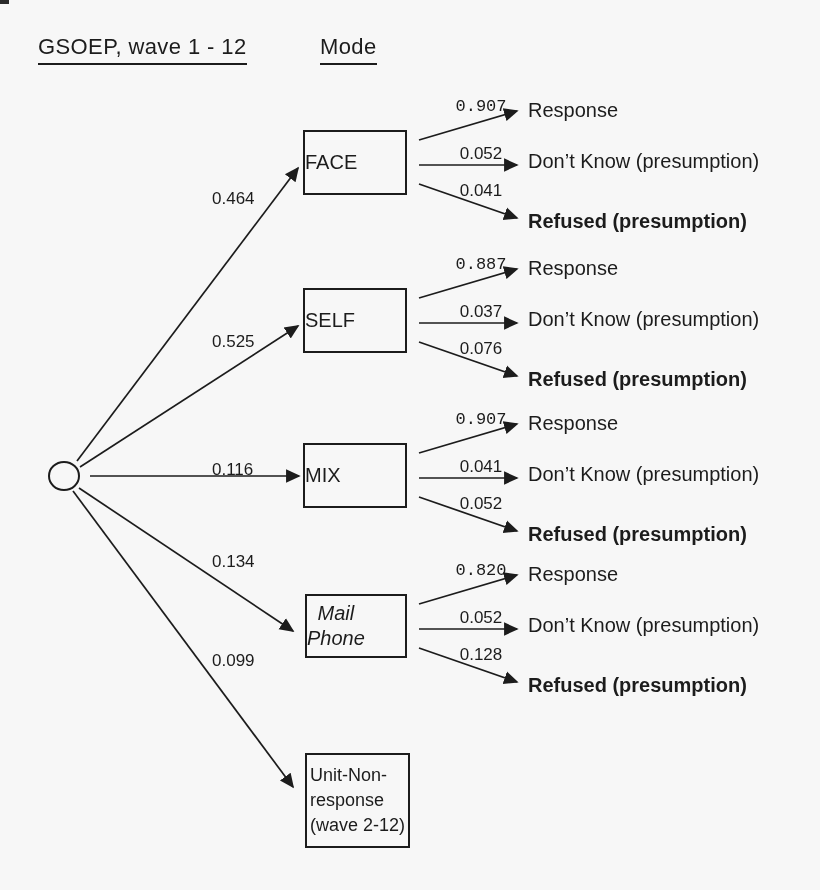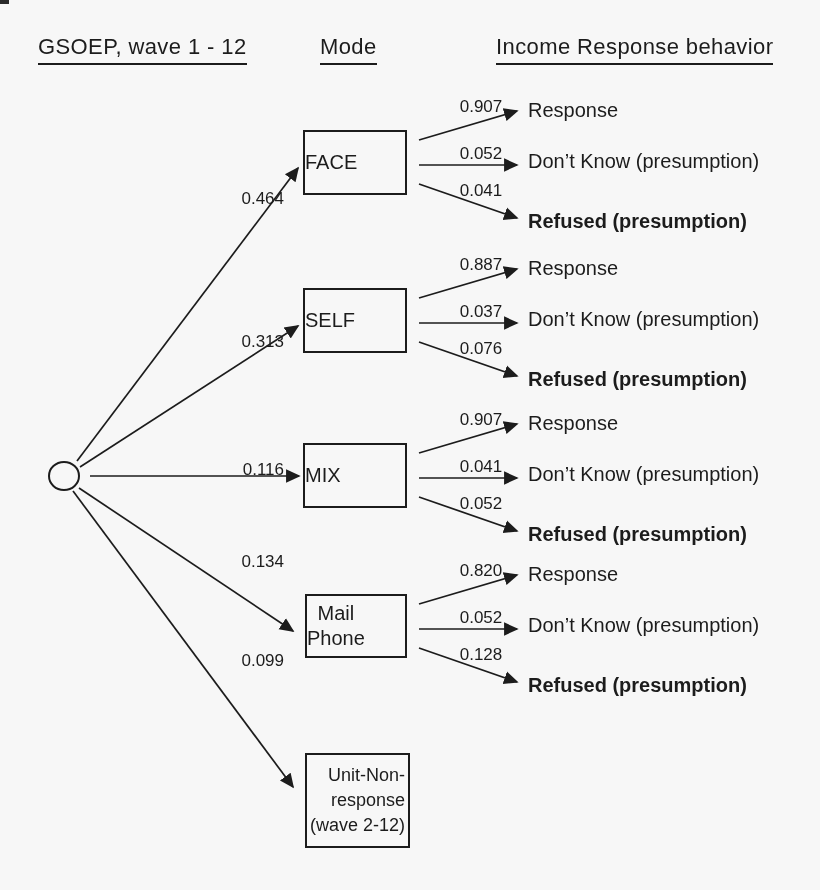--- a/index.html
+++ b/index.html
@@ -22,50 +22,50 @@
     position: absolute; top: 34px;
     font-size: 22px; letter-spacing: 0.4px; white-space: nowrap;
     border-bottom: 2px solid #1c1c1c; padding-bottom: 3px;
   }
   .hdr-population { left: 38px; }
   .hdr-mode { left: 320px; }
   .hdr-behavior { left: 496px; }
 
   .branch-prob {
     position: absolute; left: 212px; width: 52px;
-    font-size: 17px; text-align: right; white-space: nowrap; margin-left: 20px;
+    font-size: 17px; text-align: left; white-space: nowrap;
   }
 
   .mode-group { position: absolute; left: 0; width: 820px; height: 0; }
   .mode-box {
     position: absolute; left: 303px; top: 0; width: 104px; height: 65px;
     border: 2px solid #1c1c1c;
     display: flex; align-items: center; 
     font-size: 20px; line-height: 25px; text-align: center; white-space: pre-line;
   }
   .prob {
     position: absolute; left: 453px; width: 56px;
     font-size: 17px; text-align: center; white-space: nowrap;
   }
-  .prob-r { top: -33px; }
+  .prob-r { top: -33px; font-family: Liberation Mono, monospace; }
   .prob-d { top: 14px; }
   .prob-f { top: 51px; }
   .outcome {
     position: absolute; left: 528px;
     font-size: 20px; white-space: nowrap;
   }
   .outcome-r { top: -31px; }
   .outcome-d { top: 20px; }
   .outcome-f { top: 80px; font-weight: bold; }
 
   .terminal-box {
     position: absolute; left: 305px; top: 753px; width: 105px; height: 95px;
     border: 2px solid #1c1c1c;
     display: flex; align-items: center; justify-content: center;
-    font-size: 18px; line-height: 25px; text-align: right; white-space: pre-line;
+    font-size: 18px; line-height: 25px; text-align: left; white-space: pre-line;
   }
 </style>
 </head>
 <body>
 
 <div class="stage">
 
   <svg class="lines" width="820" height="890" viewBox="0 0 820 890">
     <defs>
       <marker id="ah" markerWidth="9" markerHeight="9" refX="7.6" refY="4.5" orient="auto">
@@ -95,24 +95,23 @@
 
     <line x1="419" y1="604" x2="517" y2="575" stroke="#1c1c1c" stroke-width="1.7" marker-end="url(#ah)"></line>
     <line x1="419" y1="629" x2="517" y2="629" stroke="#1c1c1c" stroke-width="1.7" marker-end="url(#ah)"></line>
     <line x1="419" y1="648" x2="517" y2="682" stroke="#1c1c1c" stroke-width="1.7" marker-end="url(#ah)"></line>
   </svg>
 
   <div class="corner-artifact"></div>
 
   <div class="hdr hdr-population">GSOEP, wave 1 - 12</div>
   <div class="hdr hdr-mode">Mode</div>
-  <div class="hdr hdr-behavior">Income Response behavior</div>
 
   <div class="branch-prob" style="top:189px">0.464</div>
-  <div class="branch-prob" style="top:332px">0.313</div>
+  <div class="branch-prob" style="top:332px">0.525</div>
   <div class="branch-prob" style="top:460px">0.116</div>
   <div class="branch-prob" style="top:552px">0.134</div>
   <div class="branch-prob" style="top:651px">0.099</div>
 
   <div class="mode-group" style="top:130px">
     <div class="mode-box">
       <span>FACE</span>
     </div>
     <div class="prob prob-r">0.907</div>
     <div class="outcome outcome-r">Response</div>
@@ -140,21 +139,21 @@
     </div>
     <div class="prob prob-r">0.907</div>
     <div class="outcome outcome-r">Response</div>
     <div class="prob prob-d">0.041</div>
     <div class="outcome outcome-d">Don’t Know (presumption)</div>
     <div class="prob prob-f">0.052</div>
     <div class="outcome outcome-f">Refused (presumption)</div>
   </div>
 
   <div class="mode-group" style="top:594px">
-    <div class="mode-box" style="left:305px;width:102px;height:64px;">
+    <div class="mode-box" style="left:305px;width:102px;height:64px;font-style:italic;">
       <span>Mail
 Phone</span>
     </div>
     <div class="prob prob-r">0.820</div>
     <div class="outcome outcome-r">Response</div>
     <div class="prob prob-d">0.052</div>
     <div class="outcome outcome-d">Don’t Know (presumption)</div>
     <div class="prob prob-f">0.128</div>
     <div class="outcome outcome-f">Refused (presumption)</div>
   </div>

